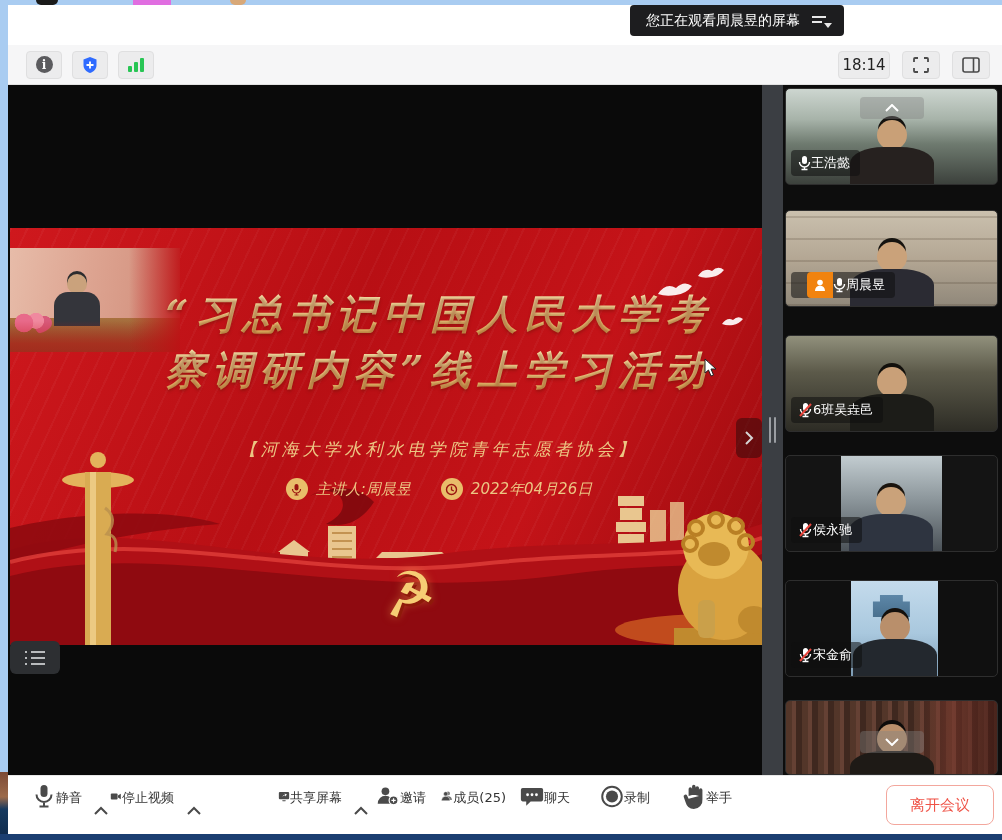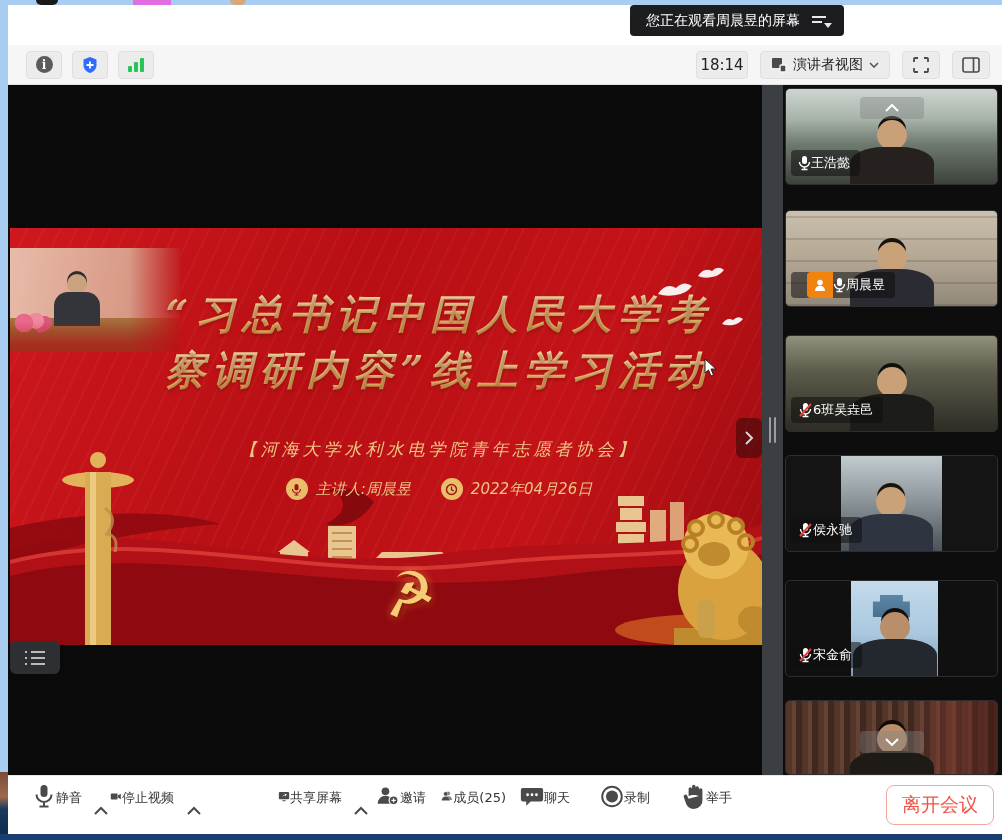--- a/index.html
+++ b/index.html
@@ -139,21 +139,21 @@
 
   
   .bottombar { position:absolute; left:0; top:770px; width:994px; height:59px; background:#fff;
     border-top:1px solid #e8e8e8; }
   .ctl { position:absolute; top:7px; display:flex; flex-direction:row; align-items:center;
     cursor:pointer; }
   .ctl .clabel { font-size:13px; color:#333; margin-top:2px; white-space:nowrap; }
   .ctl svg { display:block; }
   .caret-btn { position:absolute; top:22px; cursor:pointer; padding:2px; }
   .leave-btn { position:absolute; left:878px; top:9px; width:108px; height:40px; background:#fff;
-    border:1px solid #f3a79d; border-radius:8px; color:#ef5347; font-size:19px;
+    border:1px solid #f3a79d; border-radius:8px; color:#ef5347; font-size:15px;
     display:flex; align-items:center; justify-content:center; cursor:pointer; }
 </style>
 </head>
 <body>
 
 <div class="desktop">
   <div class="edge-art" style="left:36px;width:22px;background:#1a1a1a;border-radius:0 0 6px 6px;"></div>
   <div class="edge-art" style="left:133px;width:38px;background:#e06ee0;"></div>
   <div class="edge-art" style="left:230px;width:16px;background:#d8a878;border-radius:0 0 5px 5px;"></div>
   <div class="edge-bottomleft"></div>
@@ -184,30 +184,20 @@
           <span class="sigbars">
               <i></i>
               <i></i>
               <i></i>
             </span>
         </div>
       </div>
       <div class="tb-right">
         <div class="tb-btn time-badge">
           <span>18:14</span>
-        </div>
-        <div class="tb-btn view-btn">
-          <svg width="16" height="16" viewBox="0 0 16 16">
-            <rect x="1" y="1" width="10" height="10" rx="1" fill="#4a4a4a"></rect>
-            <rect x="9" y="8" width="6" height="7" rx="1" fill="#4a4a4a" stroke="#f6f6f7" stroke-width="1.4"></rect>
-          </svg>
-          <span>演讲者视图</span>
-          <svg width="10" height="6" viewBox="0 0 10 6">
-            <path d="M1 1 L5 5 L9 1" fill="none" stroke="#555" stroke-width="1.6"></path>
-          </svg>
         </div>
         <div class="tb-btn" style="width:38px;">
           <svg width="18" height="18" viewBox="0 0 18 18">
             <path d="M2 6 V3 a1 1 0 0 1 1-1 H6 M12 2 h3 a1 1 0 0 1 1 1 v3 M16 12 v3 a1 1 0 0 1-1 1 h-3 M6 16 H3 a1 1 0 0 1-1-1 v-3" fill="none" stroke="#4a4a4a" stroke-width="1.8"></path>
           </svg>
         </div>
         <div class="tb-btn" style="width:38px;">
           <svg width="18" height="16" viewBox="0 0 18 16">
             <rect x="1" y="1" width="16" height="14" rx="2" fill="none" stroke="#4a4a4a" stroke-width="1.6"></rect>
             <line x1="11.5" y1="1" x2="11.5" y2="15" stroke="#4a4a4a" stroke-width="1.6"></line>

